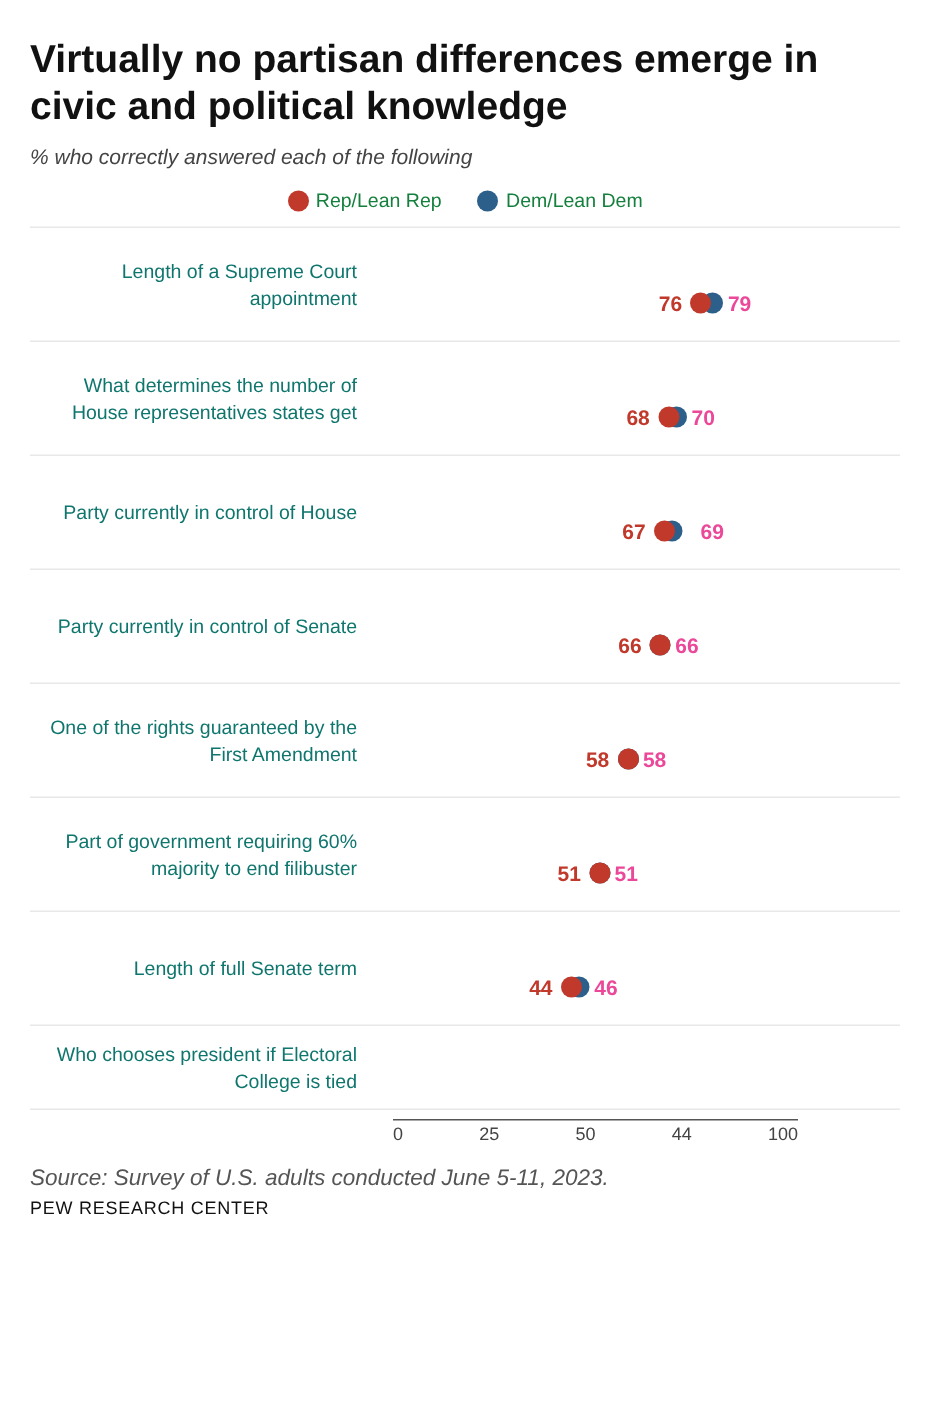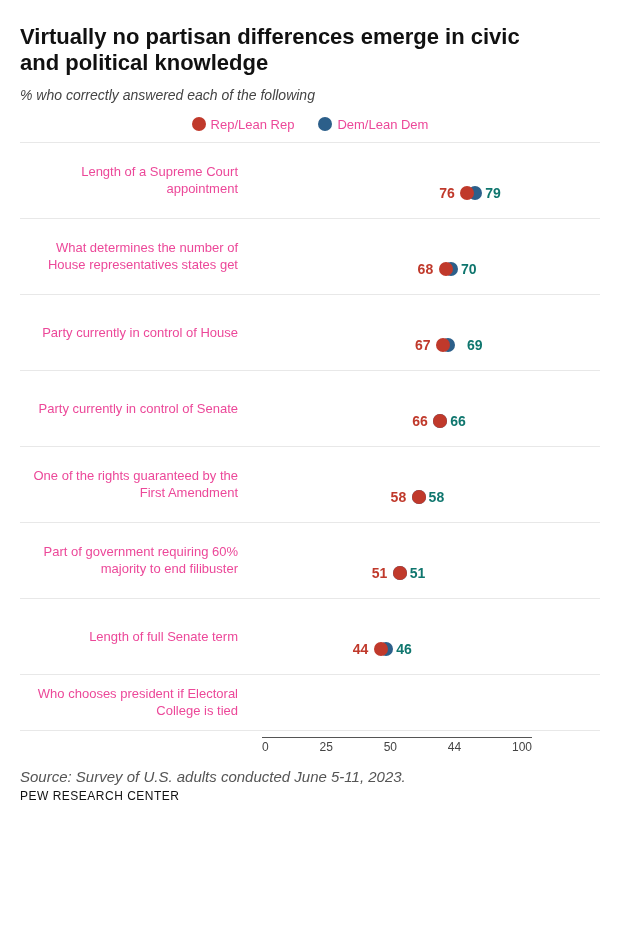--- a/index.html
+++ b/index.html
@@ -4,40 +4,40 @@
   <style>
     * { box-sizing: border-box; margin: 0; padding: 0; }
     body {
       font-family: 'Franklin Gothic Medium', 'Arial Narrow', Arial, sans-serif;
       background: #fff;
       width: 620px;
       min-height: 952px;
       padding: 24px 20px 20px 20px;
     }
     .title {
-      font-size: 22px;
+      font-size: 26px;
       font-weight: 900;
       line-height: 1.2;
       color: #111;
       margin-bottom: 10px;
       max-width: 540px;
     }
     .subtitle {
       font-size: 14px;
       font-style: italic;
       color: #444;
       margin-bottom: 14px;
     }
     .legend {
       display: flex;
       gap: 24px;
       justify-content: center;
       margin-bottom: 10px;
       font-size: 13px;
-      color: #ec4899;
+      color: #15803d;
     }
     .legend-item {
       display: flex;
       align-items: center;
       gap: 5px;
     }
     .dot {
       width: 14px;
       height: 14px;
       border-radius: 50%;
@@ -58,21 +58,21 @@
       padding: 10px 0;
       border-bottom: 1px solid #e8e8e8;
     }
     .chart-row:first-child {
       border-top: 1px solid #e8e8e8;
     }
 
     .row-label {
       width: 230px;
       font-size: 13px;
-      color: #ec4899;
+      color: #0f766e;
       text-align: right;
       padding-right: 12px;
       line-height: 1.35;
       flex-shrink: 0;
     }
 
     .row-dots {
       flex: 1;
       display: flex;
       align-items: center;
@@ -86,21 +86,21 @@
       align-items: center;
       gap: 3px;
       position: absolute;
     }
 
     .val-text {
       font-size: 14px;
       font-weight: 700;
     }
     .val-rep { color: #c0392b; }
-    .val-dem { color: #0f766e; }
+    .val-dem { color: #ec4899; }
 
     
     .axis-area {
       margin-left: 230px;
       margin-top: 6px;
       position: relative;
     }
     .axis-line {
       height: 1px;
       background: #555;

